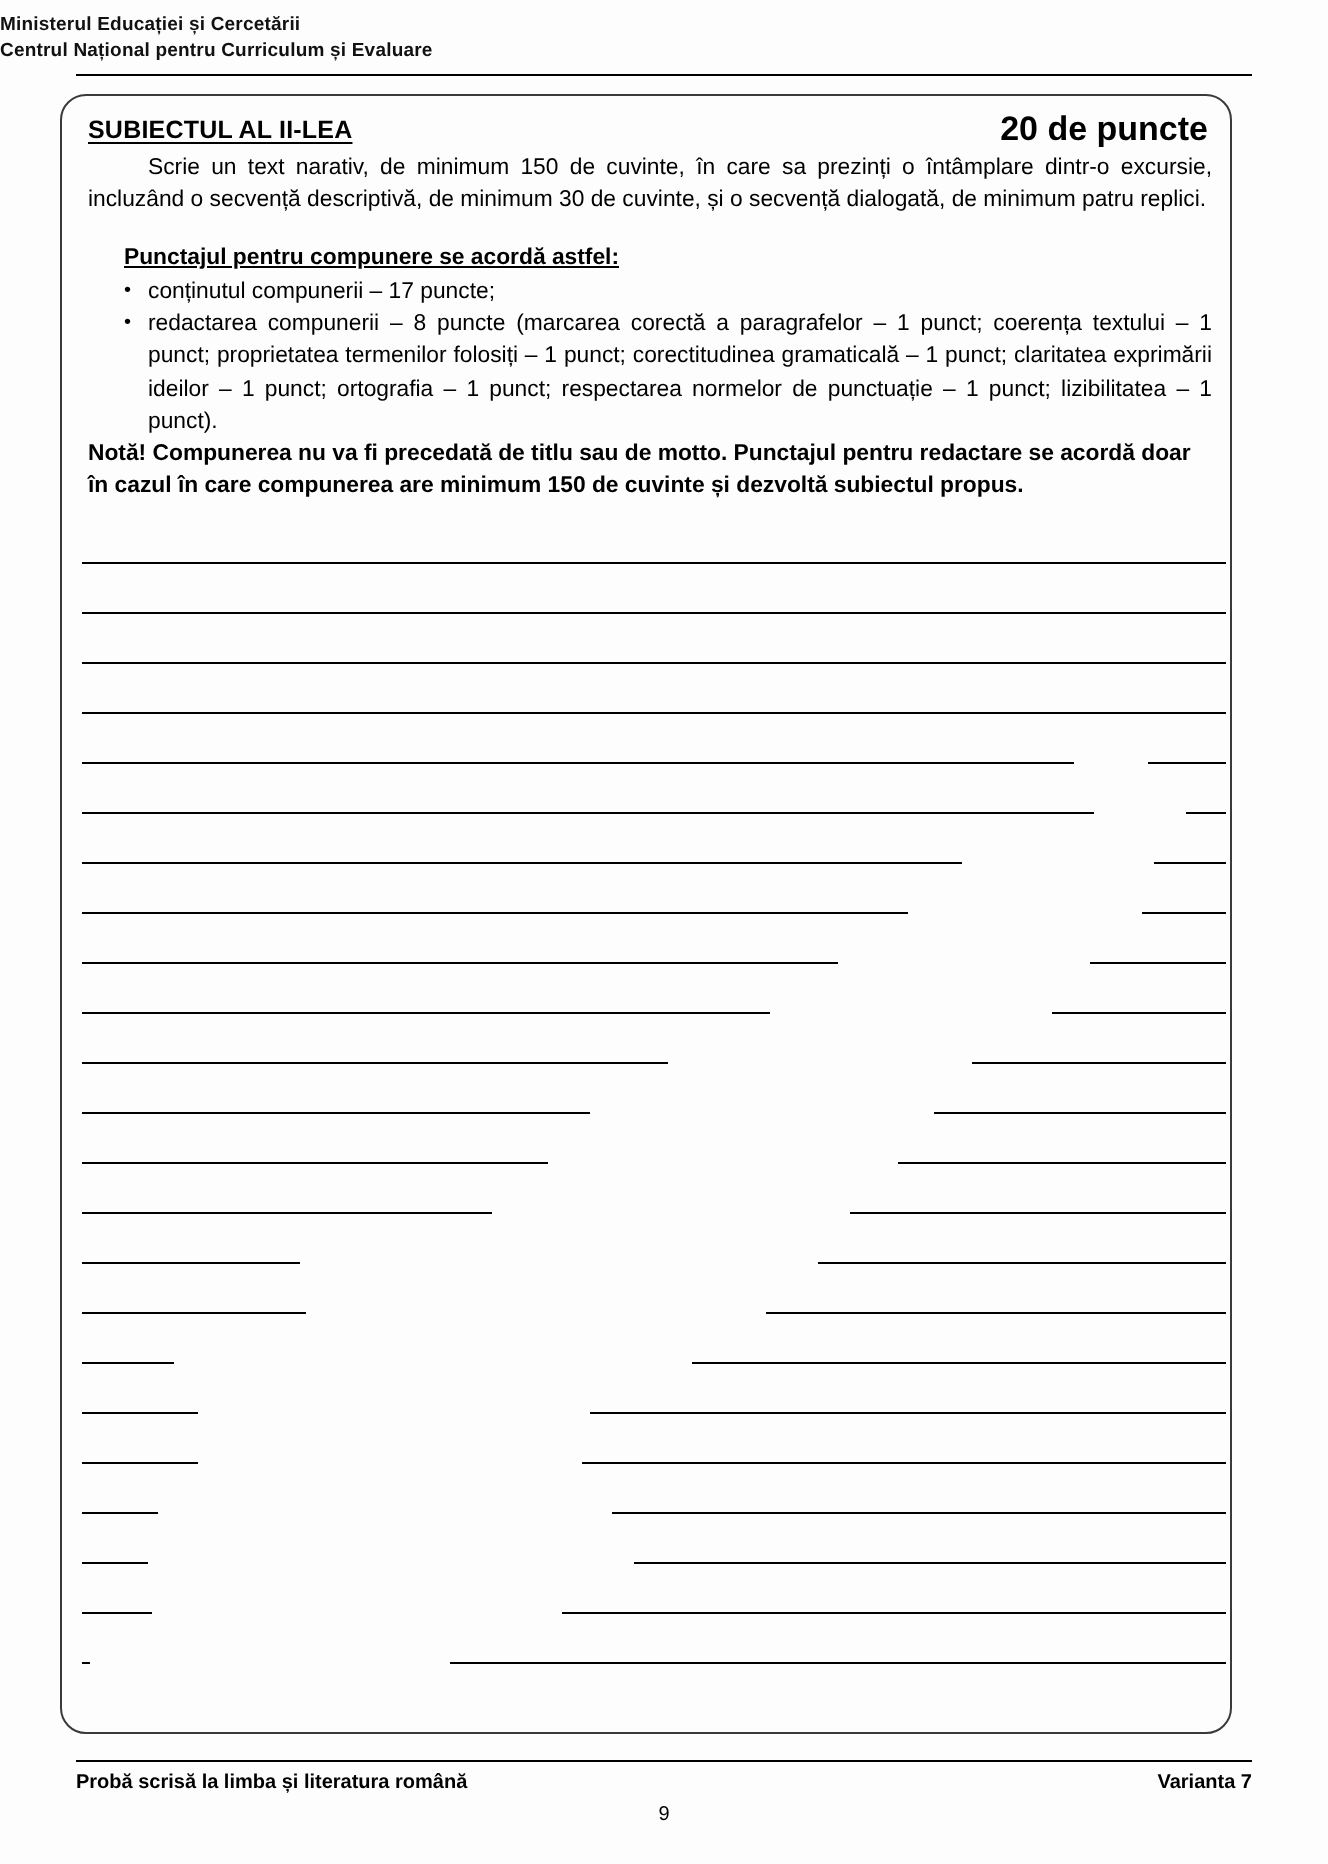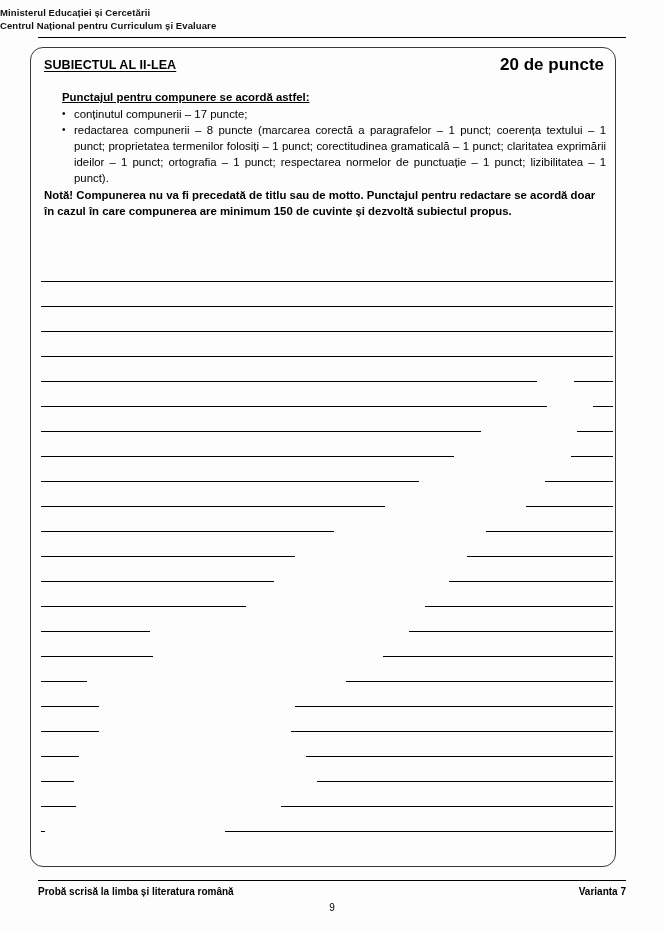--- a/index.html
+++ b/index.html
@@ -185,20 +185,21 @@
   <div class="header-rule"></div>
 
   <div class="exam-box">
 
     <div class="subject-row">
       <span class="subject-title">SUBIECTUL AL II-LEA</span>
       <span class="subject-points">20 de puncte</span>
     </div>
 
     <div class="instructions">
+      <p class="task-para">Scrie un text narativ, de minimum 150 de cuvinte, în care sa prezinți o întâmplare dintr-o excursie, incluzând o secvență descriptivă, de minimum 30 de cuvinte, și o secvență dialogată, de minimum patru replici.</p>
       <p class="scoring-head">Punctajul pentru compunere se acordă astfel:</p>
       <ul class="scoring-list">
         <li>conținutul compunerii – 17 puncte;</li>
         <li>redactarea compunerii –  8 puncte (marcarea corectă a paragrafelor – 1 punct; coerența textului – 1 punct; proprietatea termenilor folosiți – 1 punct; corectitudinea gramaticală – 1 punct; claritatea exprimării ideilor – 1 punct; ortografia – 1 punct; respectarea normelor de punctuație – 1 punct; lizibilitatea – 1 punct).</li>
       </ul>
       <p class="note-para">Notă! Compunerea nu va fi precedată de titlu sau de motto. Punctajul pentru redactare se acordă doar în cazul în care compunerea are minimum 150 de cuvinte și dezvoltă subiectul propus.</p>
     </div>
 
     <div class="rules-area">
         <div class="rule" style="left: 10px; top: 233px; width: 572px;"></div>

